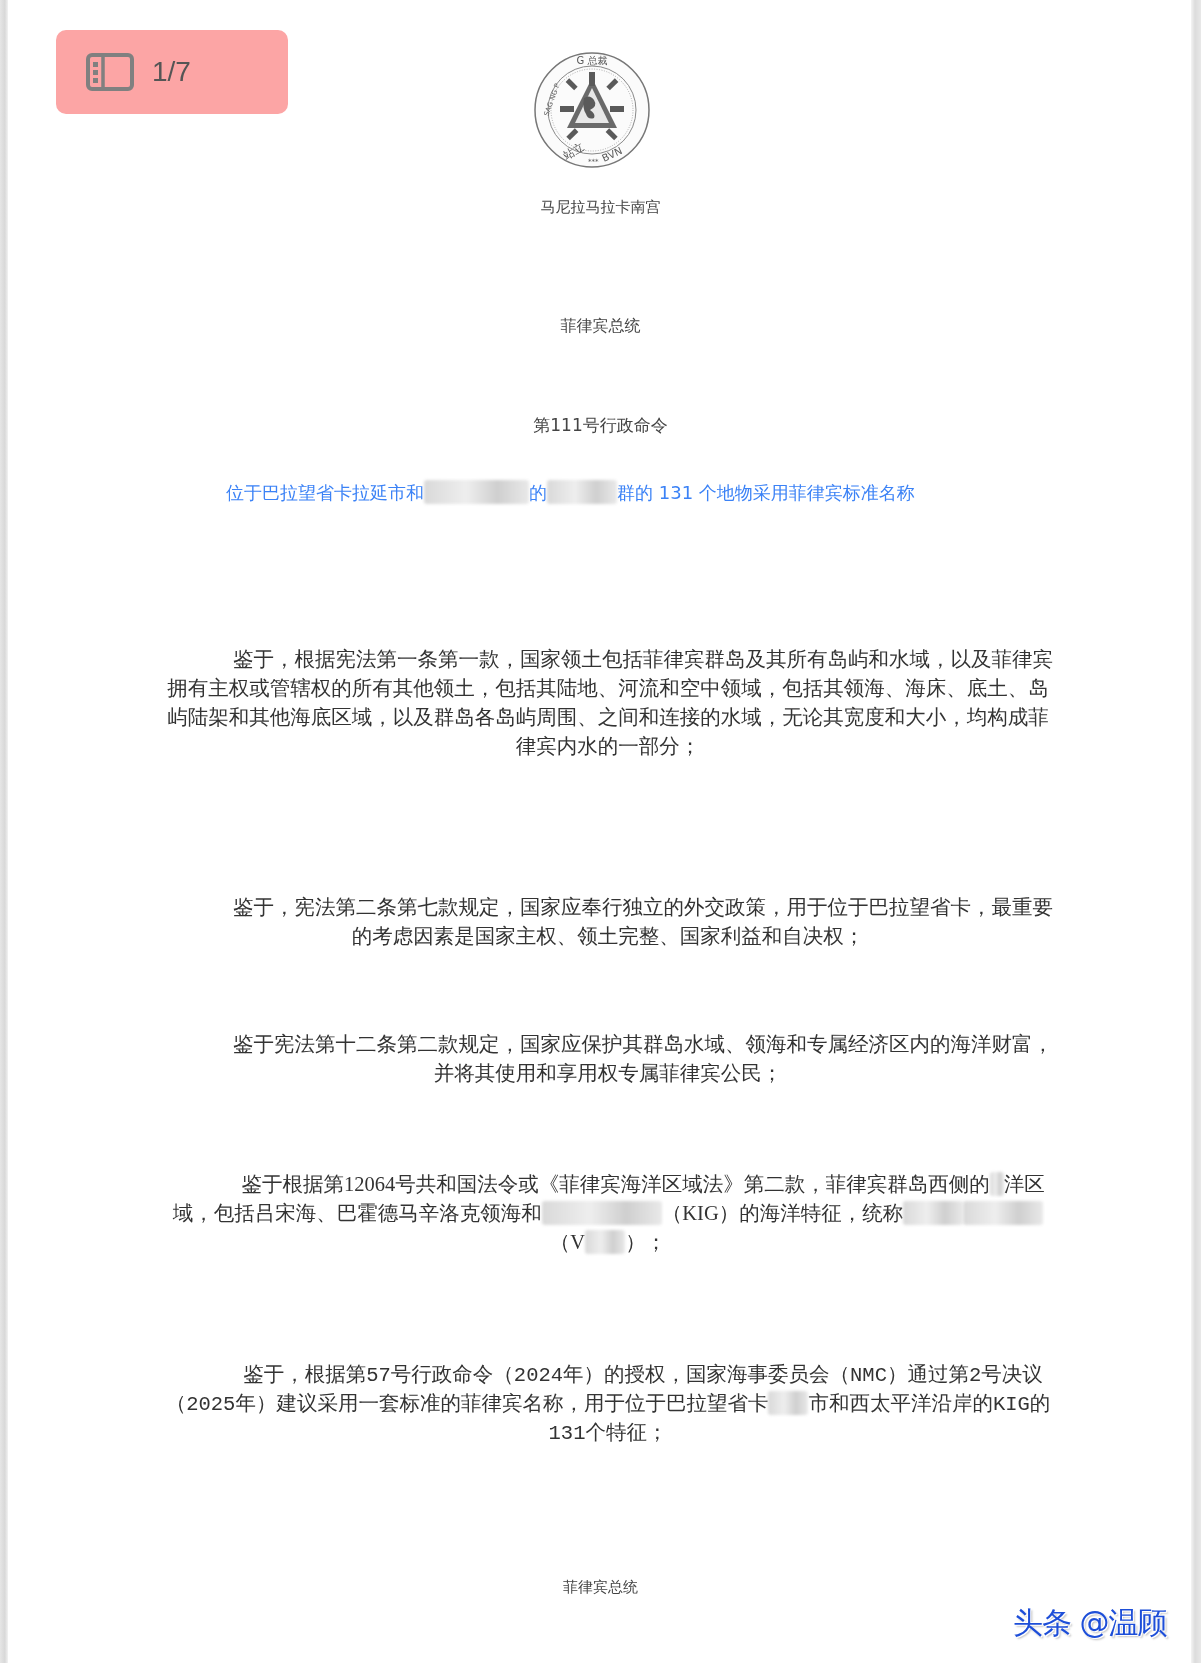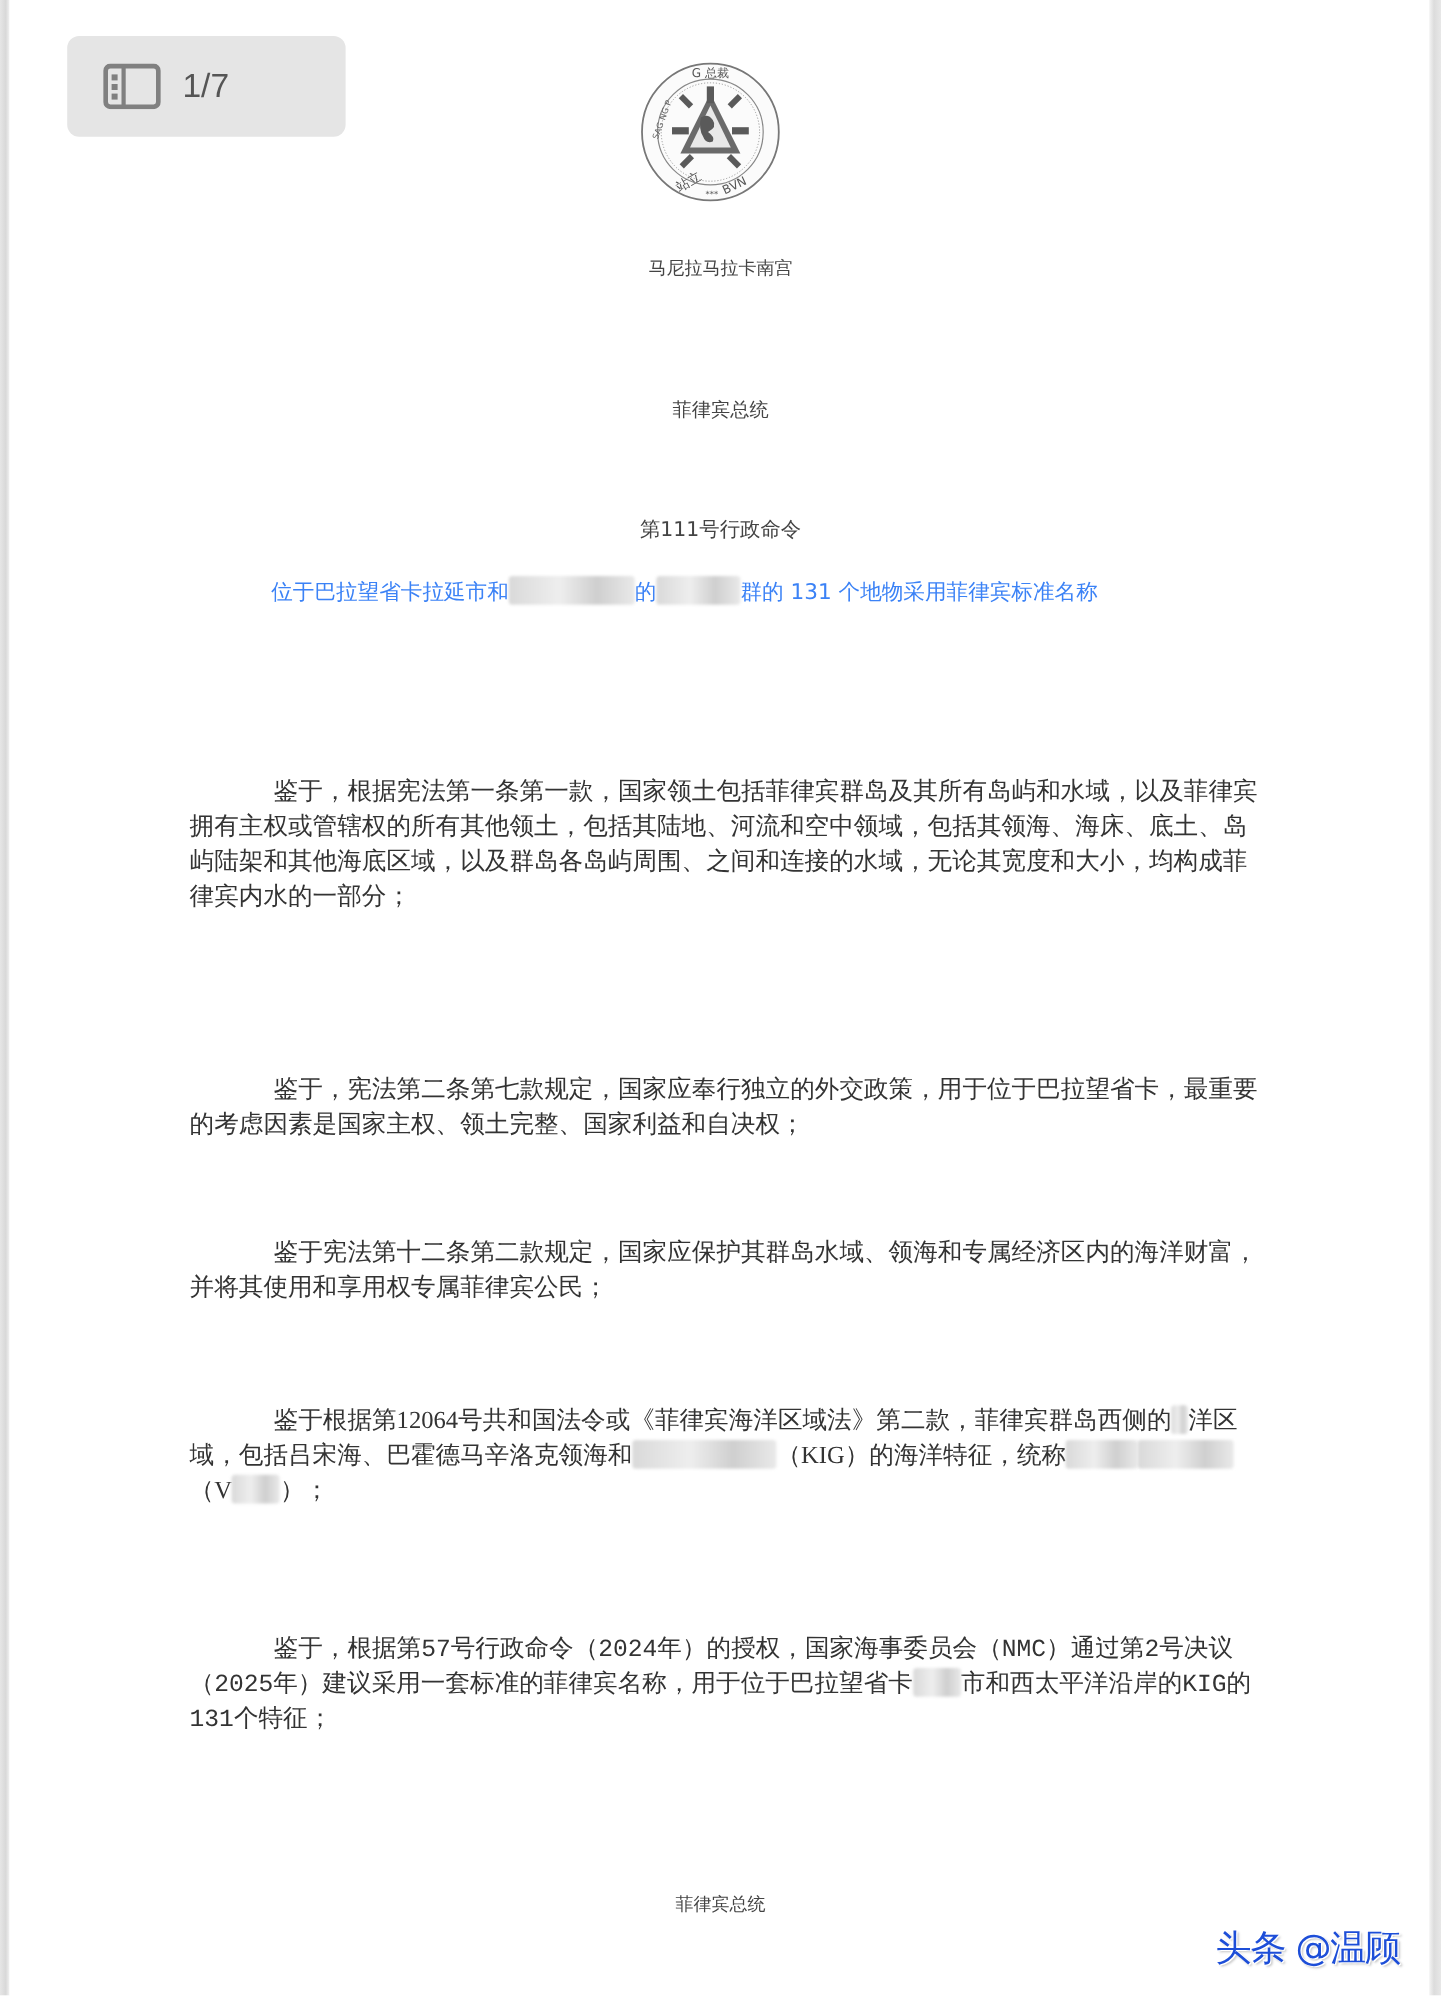--- a/index.html
+++ b/index.html
@@ -10,35 +10,35 @@
     color:#3a3a3a;
   }
   .edge-left { position:absolute; left:0; top:0; width:8px; height:1663px;
     background:linear-gradient(to right,#e6e6e6,#d8d8d8 60%,#f2f2f2); }
   .edge-right { position:absolute; right:0; top:0; width:10px; height:1663px;
     background:linear-gradient(to right,#f4f4f4,#dcdcdc 40%,#e8e8e8); }
   .page { position:absolute; left:8px; top:0; width:1183px; height:1663px; background:#fff; }
 
   .pager {
     position:absolute; left:56px; top:30px; width:232px; height:84px;
-    background:#e5e5e5; border-radius:10px;
+    background:#fca5a5; border-radius:10px;
     display:flex; align-items:center;
   }
   .pager-icon { margin-left:30px; width:48px; height:38px; }
   .pager-count { margin-left:18px; font-size:28px; color:#555; font-family:"Liberation Sans", sans-serif; }
 
   .seal { position:absolute; left:532px; top:48px; width:120px; height:124px; }
 
-  .center-line { position:absolute; left:0; width:1201px; text-align:center; color:#444;margin-top:16px; }
+  .center-line { position:absolute; left:0; width:1201px; text-align:center; color:#444; }
   .palace { top:198px; font-size:15px; }
   .president { top:316px; font-size:16px; }
   .order-no { top:414px; font-size:17px; }
   .title-line { position:absolute; left:226px; top:480px; font-size:18px; color:#3b82f6; white-space:nowrap; }
 
-  .para { position:absolute; left:158px; width:900px; font-size:20.5px; line-height:29px; color:#333; }
+  .para { position:absolute; left:158px; width:900px; font-size:20.5px; line-height:29px; color:#333;text-align:center; }
   .para .indent { display:inline-block; width:70px; }
   .p1 { top:645px; }
   .p2 { top:893px; }
   .p3 { top:1030px;font-family:Liberation Serif, serif; }
   .p4 { top:1170px;font-family:Liberation Serif, serif; }
   .p5 { top:1361px;font-family:Liberation Mono, monospace; }
 
   .blur { display:inline-block; height:24px; vertical-align:-5px;
     background:linear-gradient(90deg,#d9d9d9,#eeeeee 40%,#cfcfcf 70%,#e9e9e9);
     filter:blur(1.5px); border-radius:3px; }

